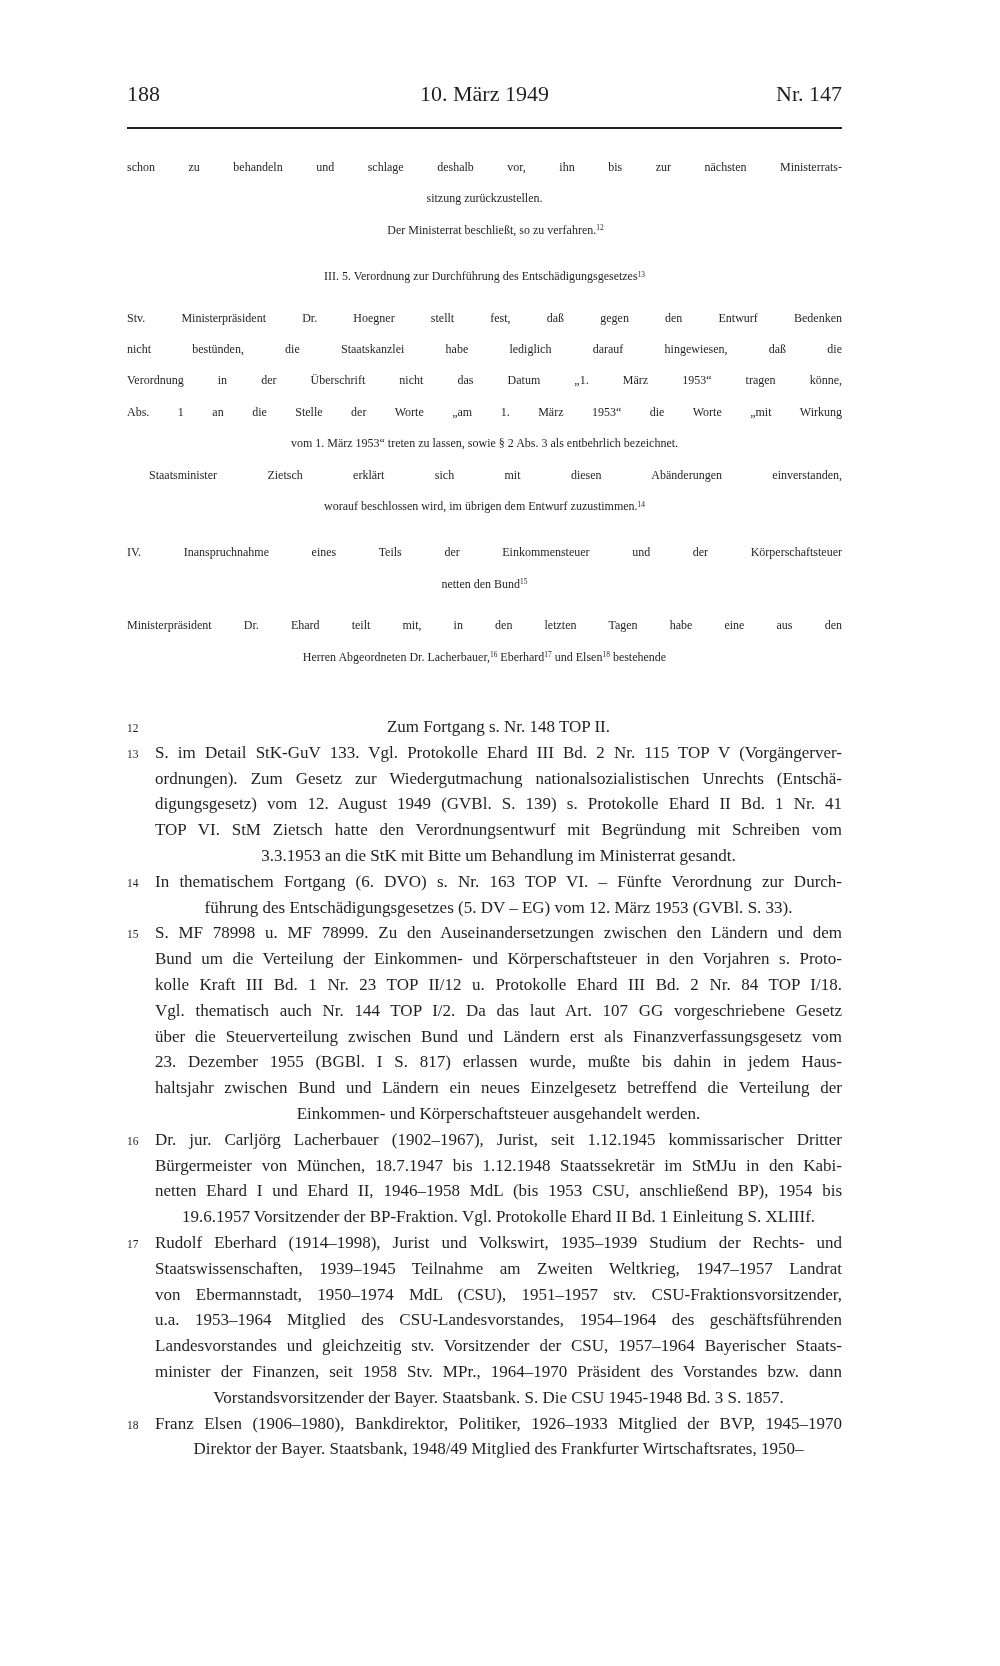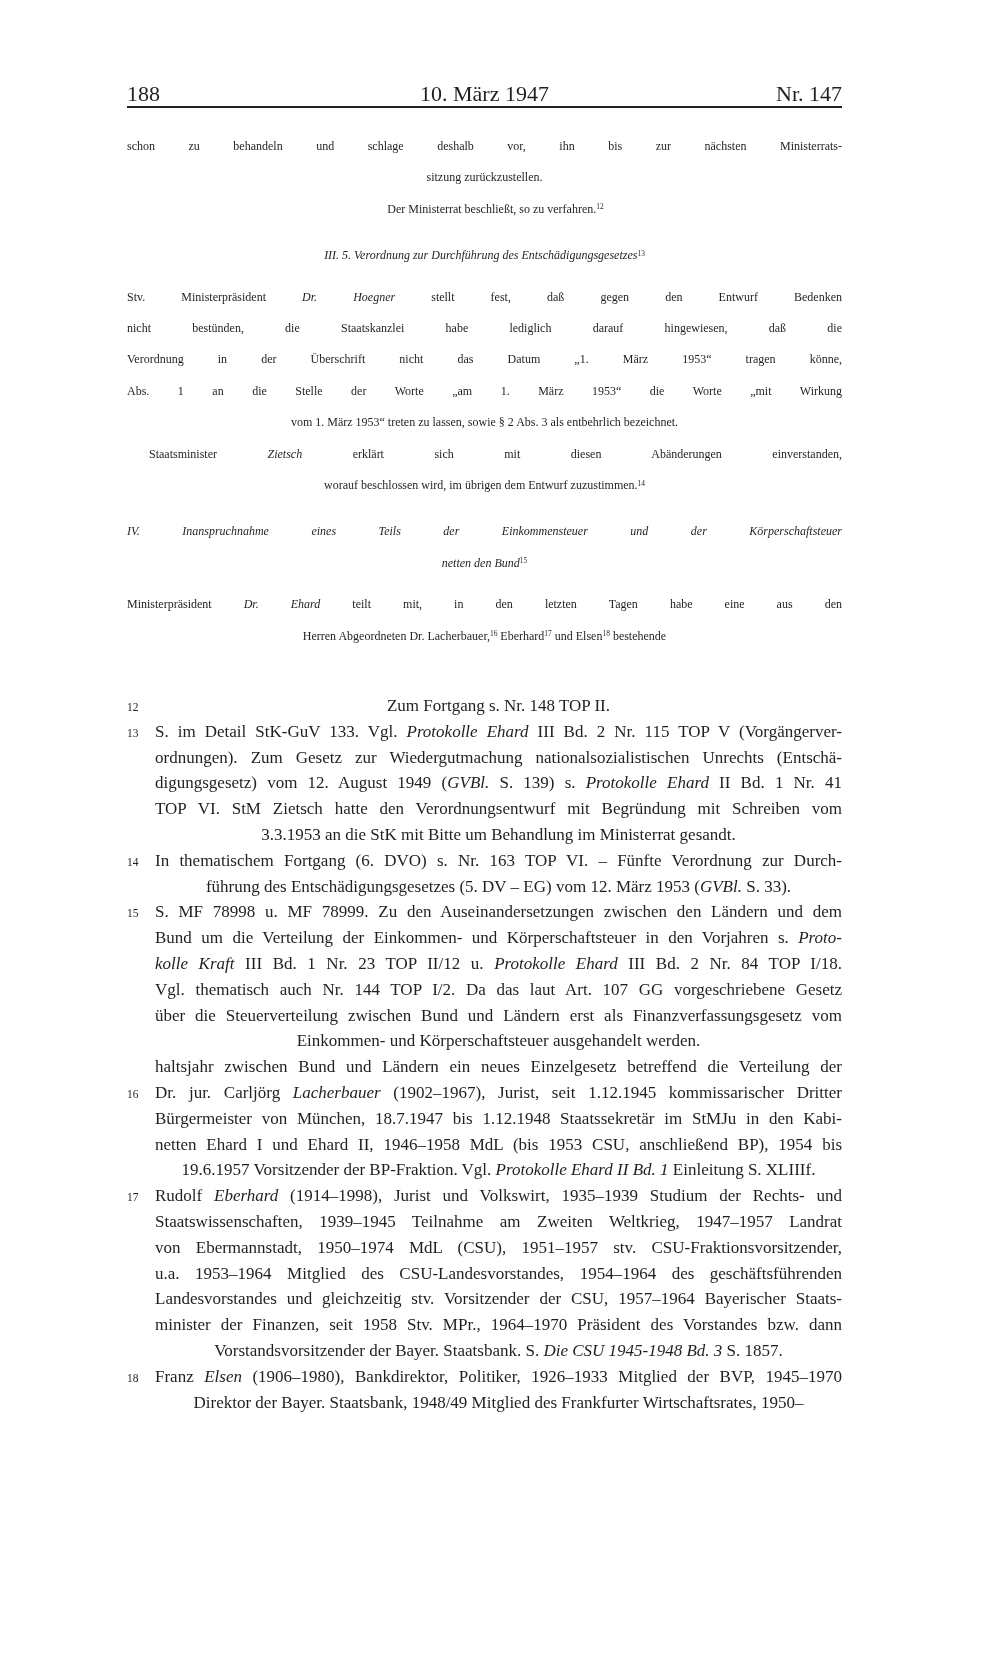--- a/index.html
+++ b/index.html
@@ -19,21 +19,21 @@
     overflow: hidden;
   }
   
   .header {
     position: relative;
     display: flex;
     justify-content: space-between;
     align-items: flex-start;
     font-size: 22px;
     line-height: 24px;
-    padding-bottom: 0;
+    padding-bottom: 21px;
     border-bottom: 2px solid #222222;
   }
   .header .date {
     position: absolute;
     left: 0;
     right: 0;
     text-align: center;
   }
   
   .body {
@@ -48,21 +48,21 @@
   .line {
     text-align: center;
   }
   .line.j {
     text-align: justify;
     text-align-last: justify;
   }
   .line.ind {
     text-indent: 22px;
   }
-  .i { font-style: italic; }
+  .i { }
   .sup {
     font-size: 0.62em;
     position: relative;
     top: -0.48em;
     font-style: normal;
   }
   
   .footnotes {
     margin-top: 40px;
     font-size: 17px;
@@ -78,21 +78,21 @@
     top: 2px;
     font-size: 11.5px;
   }
 </style>
 </head>
 <body>
 
 <div class="page">
   <div class="header">
     <span>188</span>
-    <span class="date">10. März 1947</span>
+    <span class="date">10. März 1949</span>
     <span>Nr. 147</span>
   </div>
 
   <div class="body" id="body-content">
       <div class="block paragraph">
         <div class="line j"><span>schon zu behandeln und schlage deshalb vor, ihn bis zur nächsten Ministerrats-</span></div>
         <div class="line"><span>sitzung zurückzustellen.</span></div>
       </div>
       <div class="block paragraph">
         <div class="line ind"><span>Der Ministerrat beschließt, so zu verfahren.</span><span class="sup">12</span></div>
@@ -139,22 +139,23 @@
         <div class="line j"><span>In thematischem Fortgang (6. DVO) s. Nr. 163 TOP VI. – Fünfte Verordnung zur Durch-</span></div>
         <div class="line"><span>führung des Entschädigungsgesetzes (5. DV – EG) vom 12. März 1953 (</span><span class="i">GVBl.</span><span> S. 33).</span></div>
       </div>
       <div class="footnote">
         <span class="fn-num">15</span>
         <div class="line j"><span>S. MF 78998 u. MF 78999. Zu den Auseinandersetzungen zwischen den Ländern und dem</span></div>
         <div class="line j"><span>Bund um die Verteilung der Einkommen- und Körperschaftsteuer in den Vorjahren s. </span><span class="i">Proto-</span></div>
         <div class="line j"><span class="i">kolle Kraft</span><span> III Bd. 1 Nr. 23 TOP II/12 u. </span><span class="i">Protokolle Ehard</span><span> III Bd. 2 Nr. 84 TOP I/18.</span></div>
         <div class="line j"><span>Vgl. thematisch auch Nr. 144 TOP I/2. Da das laut Art. 107 GG vorgeschriebene Gesetz</span></div>
         <div class="line j"><span>über die Steuerverteilung zwischen Bund und Ländern erst als Finanzverfassungsgesetz vom</span></div>
+        <div class="line j"><span>23. Dezember 1955 (</span><span class="i">BGBl. I</span><span> S. 817) erlassen wurde, mußte bis dahin in jedem Haus-</span></div>
+        <div class="line j"><span>haltsjahr zwischen Bund und Ländern ein neues Einzelgesetz betreffend die Verteilung der</span></div>
         <div class="line"><span>Einkommen- und Körperschaftsteuer ausgehandelt werden.</span></div>
-        <div class="line j"><span>haltsjahr zwischen Bund und Ländern ein neues Einzelgesetz betreffend die Verteilung der</span></div>
       </div>
       <div class="footnote">
         <span class="fn-num">16</span>
         <div class="line j"><span>Dr. jur. Carljörg </span><span class="i">Lacherbauer</span><span> (1902–1967), Jurist, seit 1.12.1945 kommissarischer Dritter</span></div>
         <div class="line j"><span>Bürgermeister von München, 18.7.1947 bis 1.12.1948 Staatssekretär im StMJu in den Kabi-</span></div>
         <div class="line j"><span>netten Ehard I und Ehard II, 1946–1958 MdL (bis 1953 CSU, anschließend BP), 1954 bis</span></div>
         <div class="line"><span>19.6.1957 Vorsitzender der BP-Fraktion. Vgl. </span><span class="i">Protokolle Ehard II Bd. 1</span><span> Einleitung S. XLIIIf.</span></div>
       </div>
       <div class="footnote">
         <span class="fn-num">17</span>

